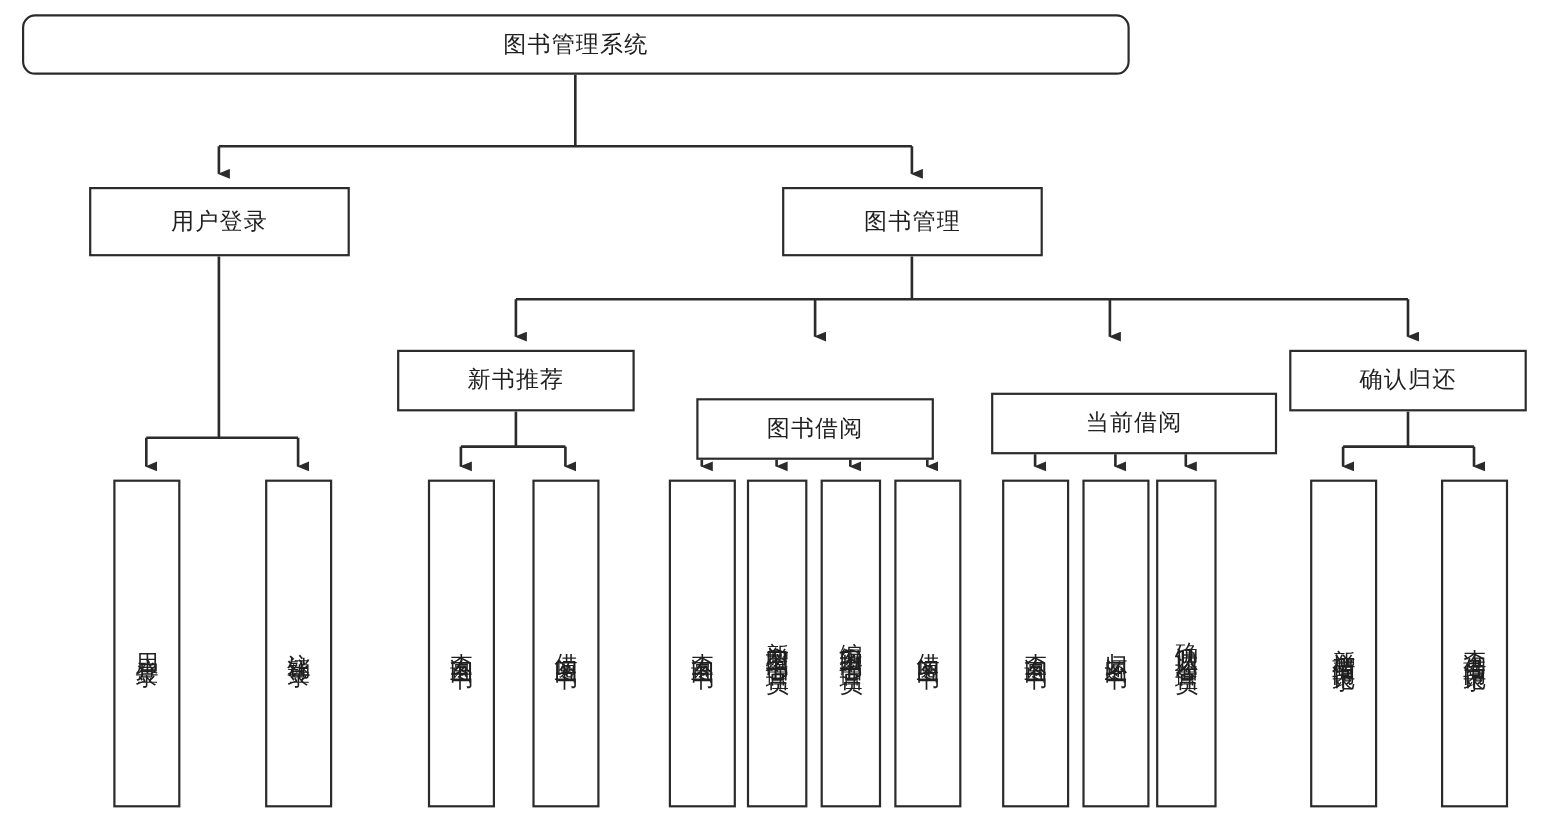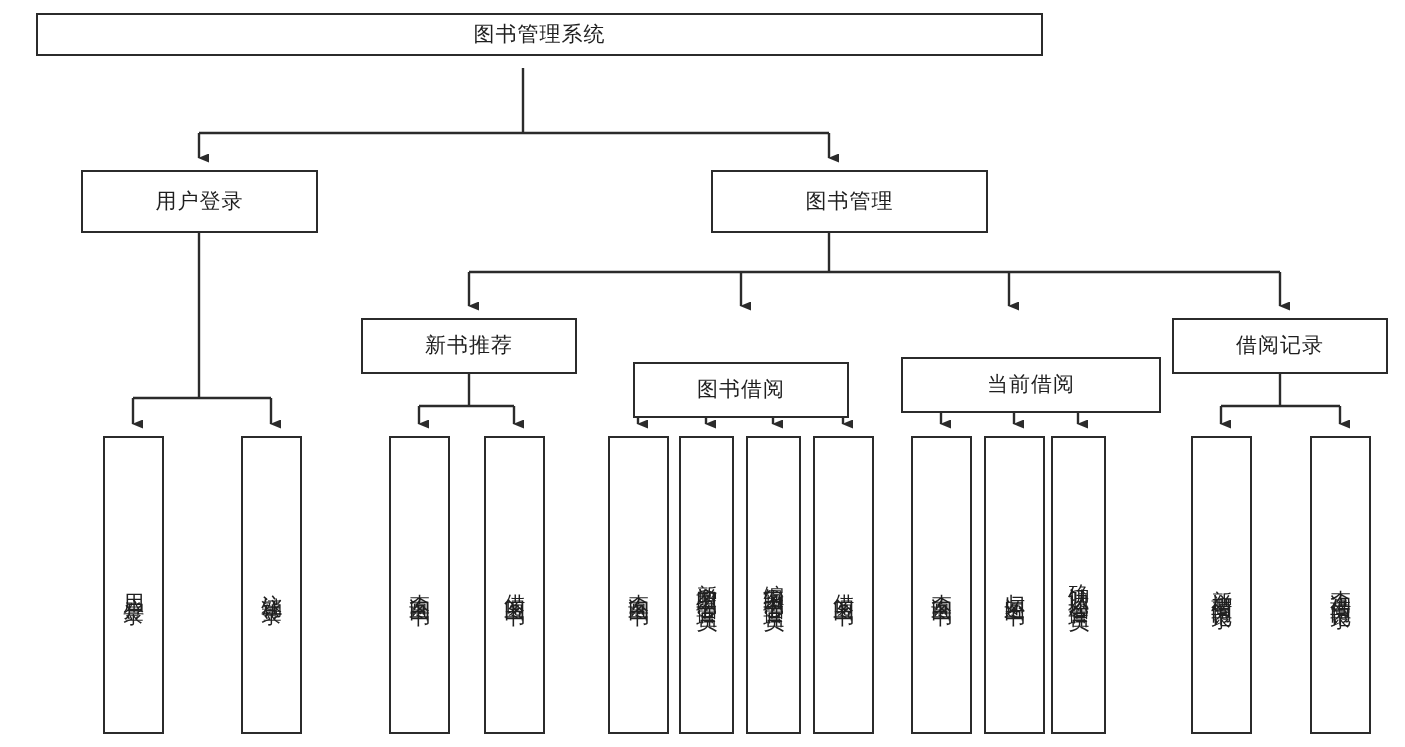--- a/index.html
+++ b/index.html
@@ -106,40 +106,40 @@
         <path d="M1014,406 L1014,424" marker-end="url(#arrowhead)"></path>
         <path d="M1078,406 L1078,424" marker-end="url(#arrowhead)"></path>
         <path d="M1280,374 L1280,406"></path>
         <path d="M1221,406 L1340,406"></path>
         <path d="M1221,406 L1221,424" marker-end="url(#arrowhead)"></path>
         <path d="M1340,406 L1340,424" marker-end="url(#arrowhead)"></path>
       </g>
   </svg>
 
   <div id="node-layer">
-      <div class="node node-h" style="left: 36px; top: 13px; width: 1007px; height: 43px;">
+      <div class="node node-h" style="left: 20px; top: 13px; width: 1007px; height: 55px; border-radius: 12px;">
         <span class="node-label">图书管理系统</span>
       </div>
       <div class="node node-h" style="left: 81px; top: 170px; width: 237px; height: 63px;">
         <span class="node-label">用户登录</span>
       </div>
-      <div class="node node-h" style="left: 711px; top: 170px; width: 277px; height: 63px; text-align: center;">
+      <div class="node node-h" style="left: 711px; top: 170px; width: 237px; height: 63px; text-align: center;">
         <span class="node-label">图书管理</span>
       </div>
       <div class="node node-h" style="left: 361px; top: 318px; width: 216px; height: 56px;">
         <span class="node-label">新书推荐</span>
       </div>
       <div class="node node-h" style="left: 633px; top: 318px; width: 216px; height: 56px; margin-top: 44px;">
         <span class="node-label">图书借阅</span>
       </div>
       <div class="node node-h" style="left: 901px; top: 318px; width: 260px; height: 56px; margin-top: 39px;">
         <span class="node-label">当前借阅</span>
       </div>
       <div class="node node-h" style="left: 1172px; top: 318px; width: 216px; height: 56px;">
-        <span class="node-label">借阅记录</span>
+        <span class="node-label">确认归还</span>
       </div>
       <div class="node node-v" style="left: 103px; top: 436px; width: 61px; height: 298px;">
         <span class="node-label">用户登录</span>
       </div>
       <div class="node node-v" style="left: 241px; top: 436px; width: 61px; height: 298px;">
         <span class="node-label">注销登录</span>
       </div>
       <div class="node node-v" style="left: 389px; top: 436px; width: 61px; height: 298px;">
         <span class="node-label">查询图书</span>
       </div>

